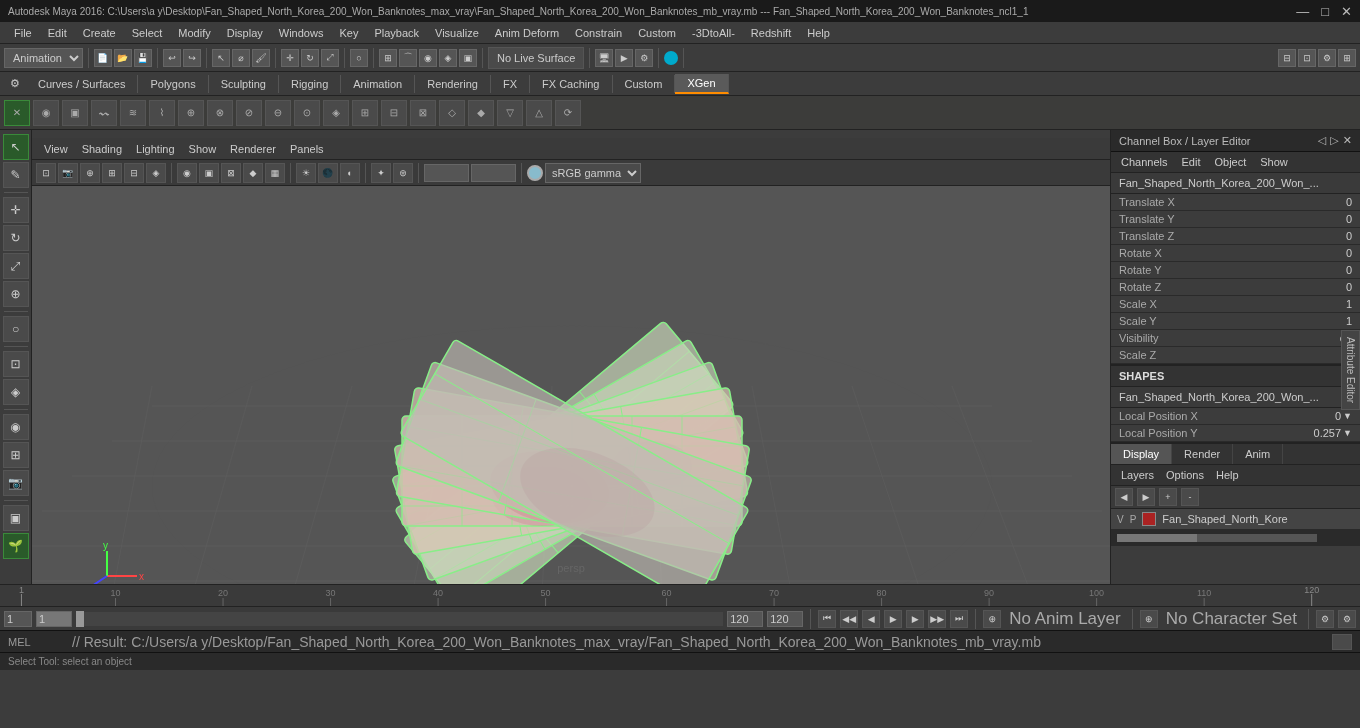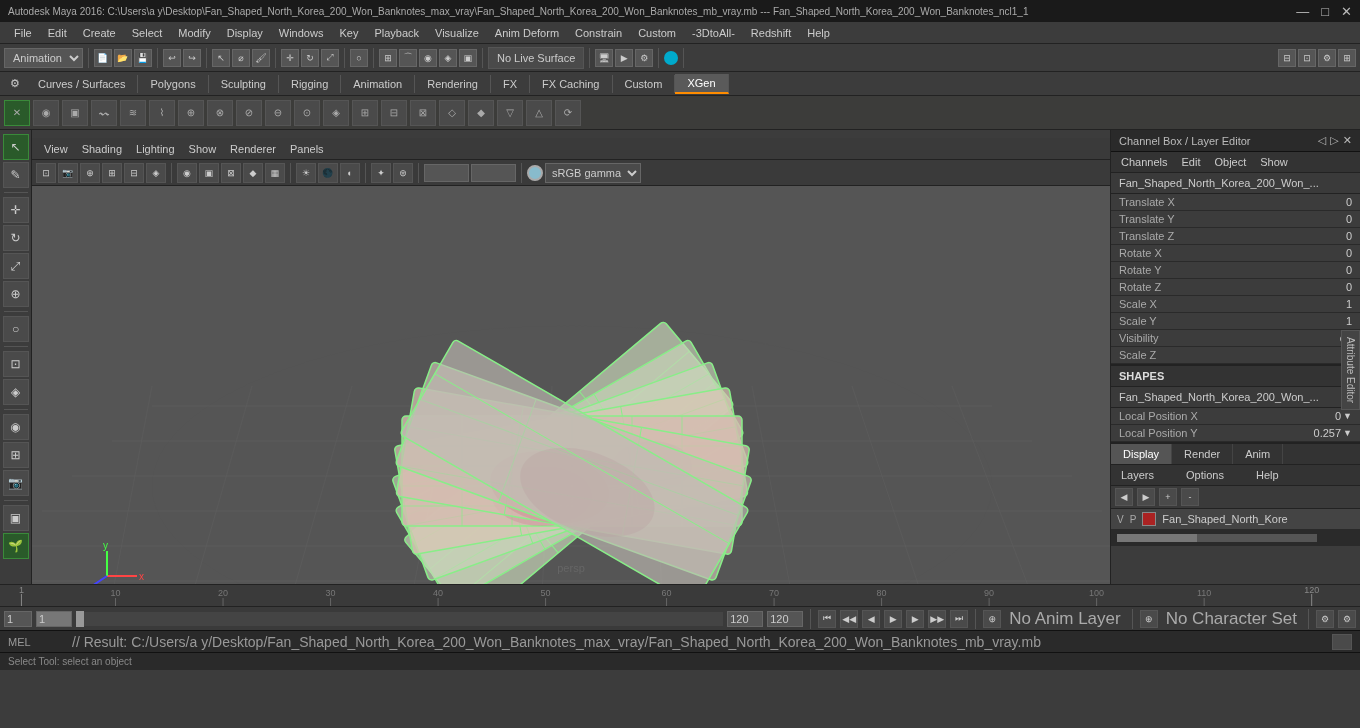--- a/index.html
+++ b/index.html
@@ -348,21 +348,21 @@
       font-size: 11px;
       border-right: 1px solid #444;
     }
     .display-tab.active {
       background: #555;
       color: #fff;
     }
 
     #layers-menus {
       display: flex;
-      gap: 20px;
+      gap: 0;
       padding: 2px 4px;
       background: #333;
       border-bottom: 1px solid #222;
     }
     .layers-menu {
       padding: 2px 6px;
       cursor: pointer;
       color: #ccc;
       font-size: 11px;
     }

